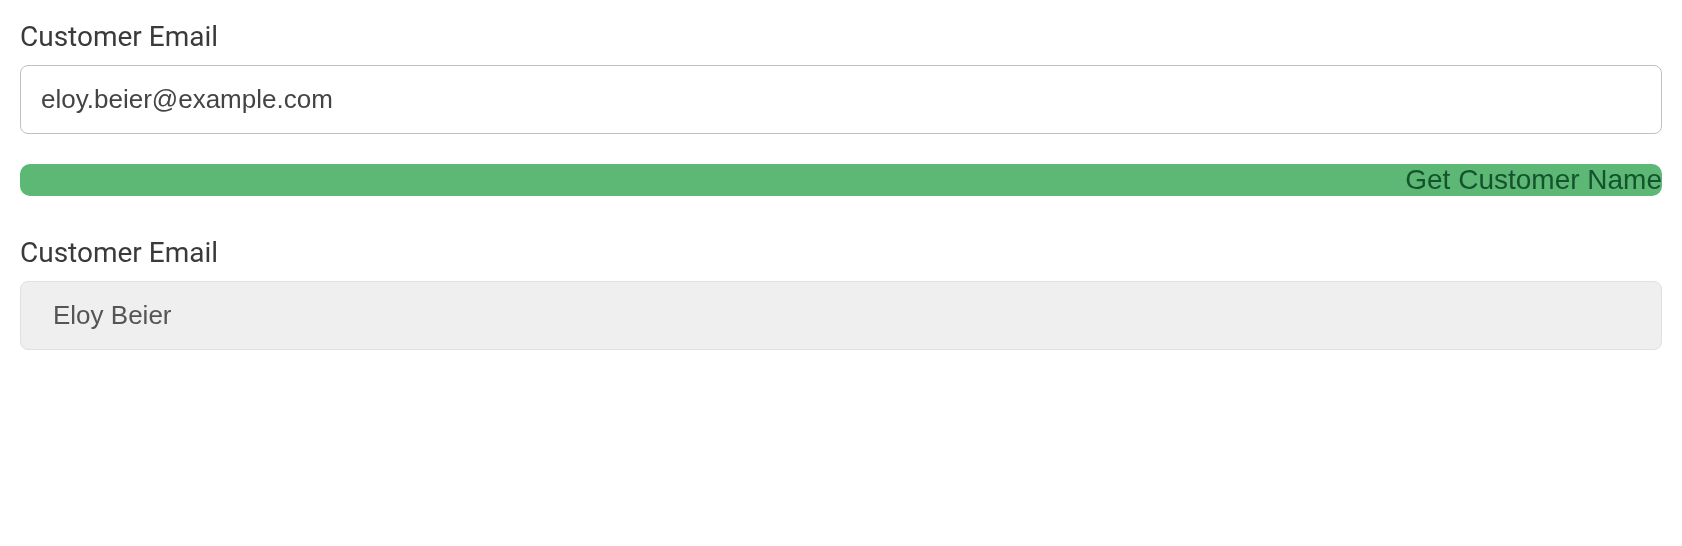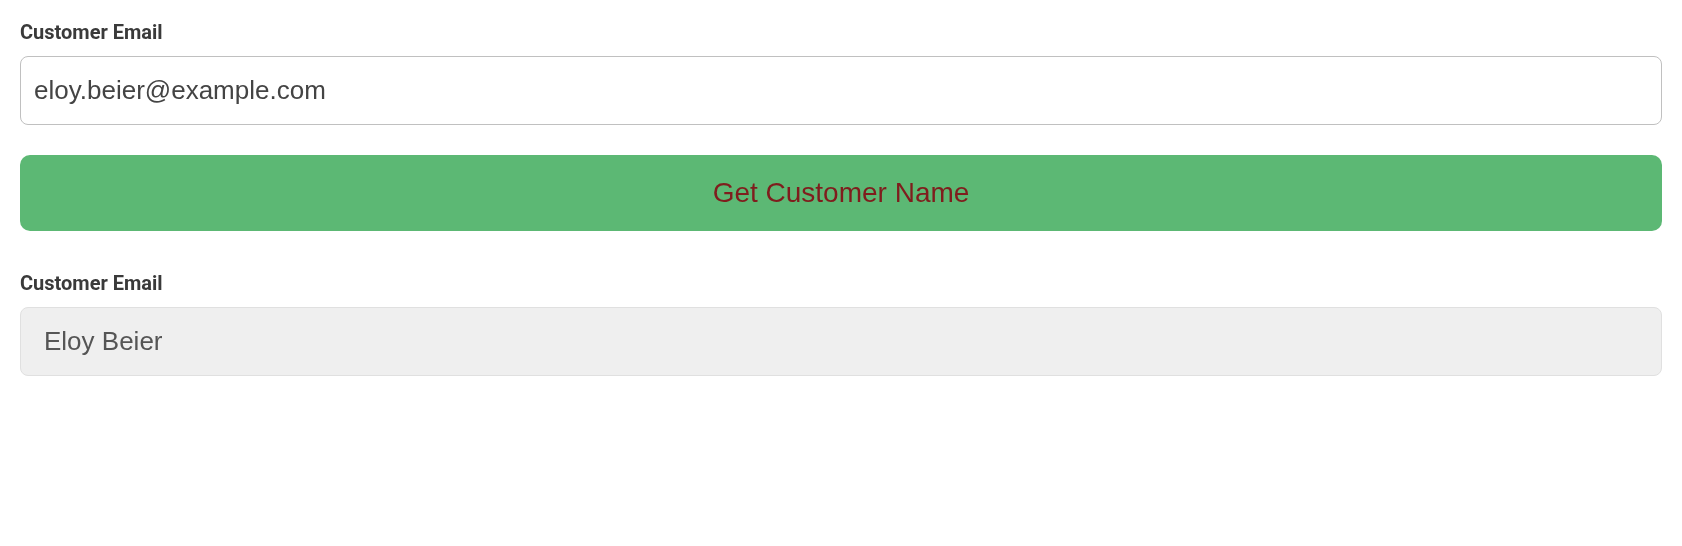--- a/index.html
+++ b/index.html
@@ -11,56 +11,55 @@
       font-family: -apple-system, BlinkMacSystemFont, "Segoe UI", Roboto, "Helvetica Neue", Arial, sans-serif;
       background: #ffffff;
       padding: 20px;
       width: 1682px;
     }
     .form-group {
       margin-bottom: 30px;
     }
     .form-label {
       display: block;
-      font-size: 20px;
+      font-size: 28px;
       color: #3a3a3a;
-      font-weight: 700;
+      font-weight: 400;
       margin-bottom: 12px;
     }
     .form-input {
       width: 100%;
-      padding: 18px 13px;
+      padding: 18px 20px;
       font-size: 26px;
       color: #444;
       border: 1px solid #c0c0c0;
       border-radius: 8px;
       background: #ffffff;
       outline: none;
     }
     .form-input-readonly {
       width: 100%;
-      padding: 18px 23px;
+      padding: 18px 32px;
       font-size: 26px;
       color: #555;
       border: 1px solid #e0e0e0;
       border-radius: 8px;
       background: #efefef;
       outline: none;
     }
     .btn-primary {
       width: 100%;
-      padding: 22px;
       font-size: 28px;
       font-weight: 500;
-      color: #7f1d1d;
+      color: #14532d;
       background: #5cb874;
       border: none;
       border-radius: 10px;
       cursor: pointer;
-      text-align: center;
+      text-align: right;
       margin-bottom: 40px;
     }
   </style>
 </head>
 <body>
 
 
 
 <div class="form-group">
   <label class="form-label">Customer Email</label>

